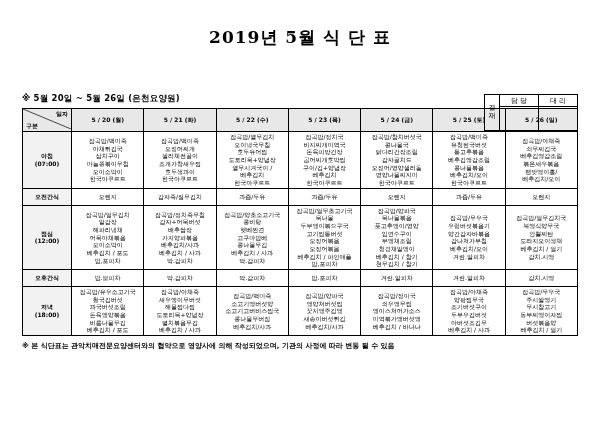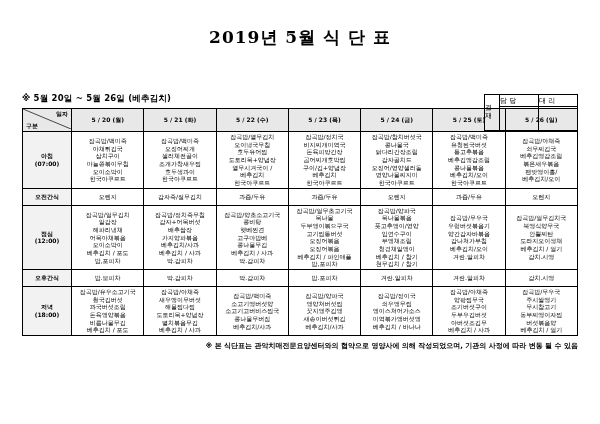--- a/index.html
+++ b/index.html
@@ -34,21 +34,21 @@
   .approval {
     position: absolute;
     right: 22px;
     top: 68px;
     border: 1px solid #000;
     border-collapse: collapse;
     font-size: 7px;
   }
   .approval td {
     border: 1px solid #000;
-    text-align: left;
+    text-align: center;
     vertical-align: middle;
     padding: 0;
   }
   .approval .lbl-cell {
     width: 14px;
     height: 34px;
     line-height: 1.1;
     font-size: 7px;
   }
   .approval .hdr {
@@ -128,21 +128,20 @@
   td.cell .line { display: block; white-space: nowrap; }
   tr.snack td.cell, tr.snack td.mealname {
     height: 14px;
   }
   tr.snack td.cell .line { display: inline; }
   .footnotes {
     margin-top: 5px;
     font-size: 7px;
     line-height: 1.6;
     font-weight: bold;
-    text-align: right;
   }
   .footnotes div { letter-spacing: 0px; }
 </style>
 </head>
 <body>
 
 <div class="page">
 
   <div class="doc-title">2019년 5월 식 단 표</div>
 
@@ -153,21 +152,21 @@
       <td class="hdr">담 당</td>
       <td class="hdr">대 리</td>
     </tr>
     <tr>
       <td class="sign"></td>
       <td class="sign"></td>
     </tr>
   </tbody>
     </table>
 
-  <div class="subtitle">※  5월 20일  ~  5월 26일  (베추김치)</div>
+  <div class="subtitle">※  5월 20일  ~  5월 26일  (은천요양원)</div>
 
   <table class="menu">
     <thead>
       <tr>
         <th class="corner">
           <span class="diag">
             <svg width="48" height="20" viewBox="0 0 48 20">
                 <line x1="0" y1="0" x2="48" y2="20" stroke="#000" stroke-width="0.7"></line>
               </svg>
           </span>

